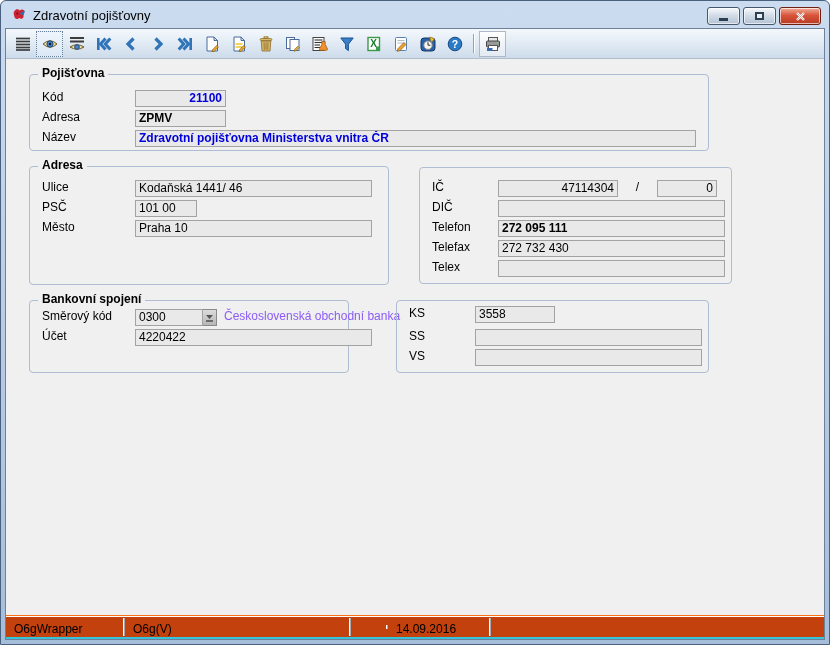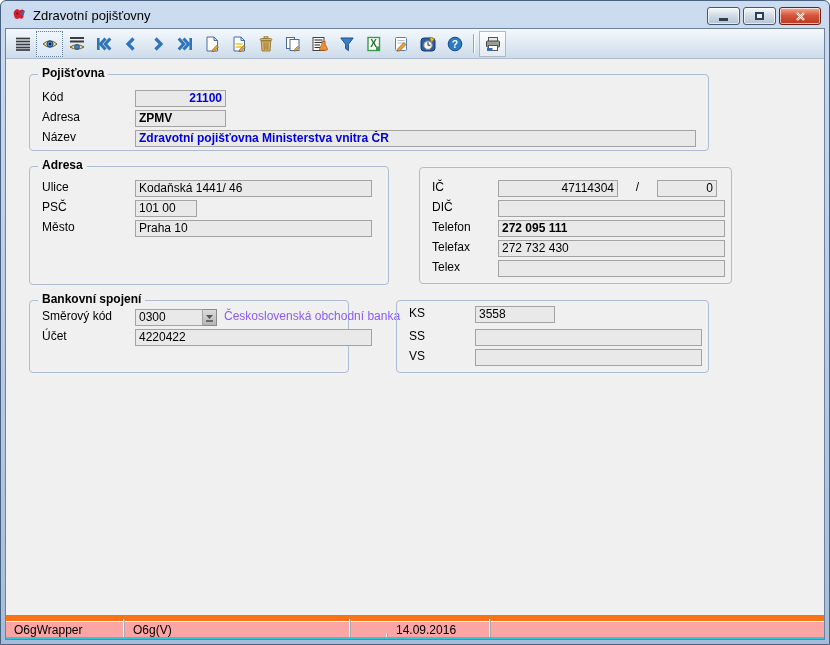--- a/index.html
+++ b/index.html
@@ -43,22 +43,22 @@
   .field{height:17px;background:#e9e9e9;border:1px solid #a3a3a3;
     font-size:12px;line-height:15px;padding:0 3px;color:#000;white-space:nowrap;overflow:hidden;flex:0 0 auto;}
   .right{text-align:right;}
   .v-blue{color:#0000dd;font-weight:bold;}
   .v-bold{font-weight:bold;}
   .slash{width:39px;text-align:center;font-size:12px;color:#000;}
   .bank-name{font-size:12px;color:#8b5cf6;margin-left:7px;white-space:nowrap;}
   .lov-btn{width:14px;height:17px;border:1px solid #8a8a8a;border-left:none;
     background:linear-gradient(#dcdcdc,#b6b6b6);display:flex;align-items:center;justify-content:center;padding:0;}
 
-  .statusbar{height:22px;border-top:6px solid #f97316;box-shadow:inset 0 1px 0 #ffffff;
-    display:flex;font-size:12px;color:#000;background:#fca5a5;flex:0 0 auto;align-items:flex-end;}
+  .statusbar{height:22px;border-top:1px solid #f97316;box-shadow:inset 0 1px 0 #ffffff;
+    display:flex;font-size:12px;color:#000;background:#c2410c;flex:0 0 auto;align-items:center;}
   .sb-cell{border-right:1px solid #a3aab2;box-shadow:inset -1px 0 0 #fdfdfd;
     padding:4px 8px 0;white-space:nowrap;overflow:hidden;}
   .sb-cell.last{border-right:none;box-shadow:none;flex:1;position:relative;}
   .grip{position:absolute;right:2px;bottom:2px;}
   .accent-line{height:2px;background:#35c5da;flex:0 0 auto;}
 </style>
 </head>
 <body>
 
 <div class="window">

